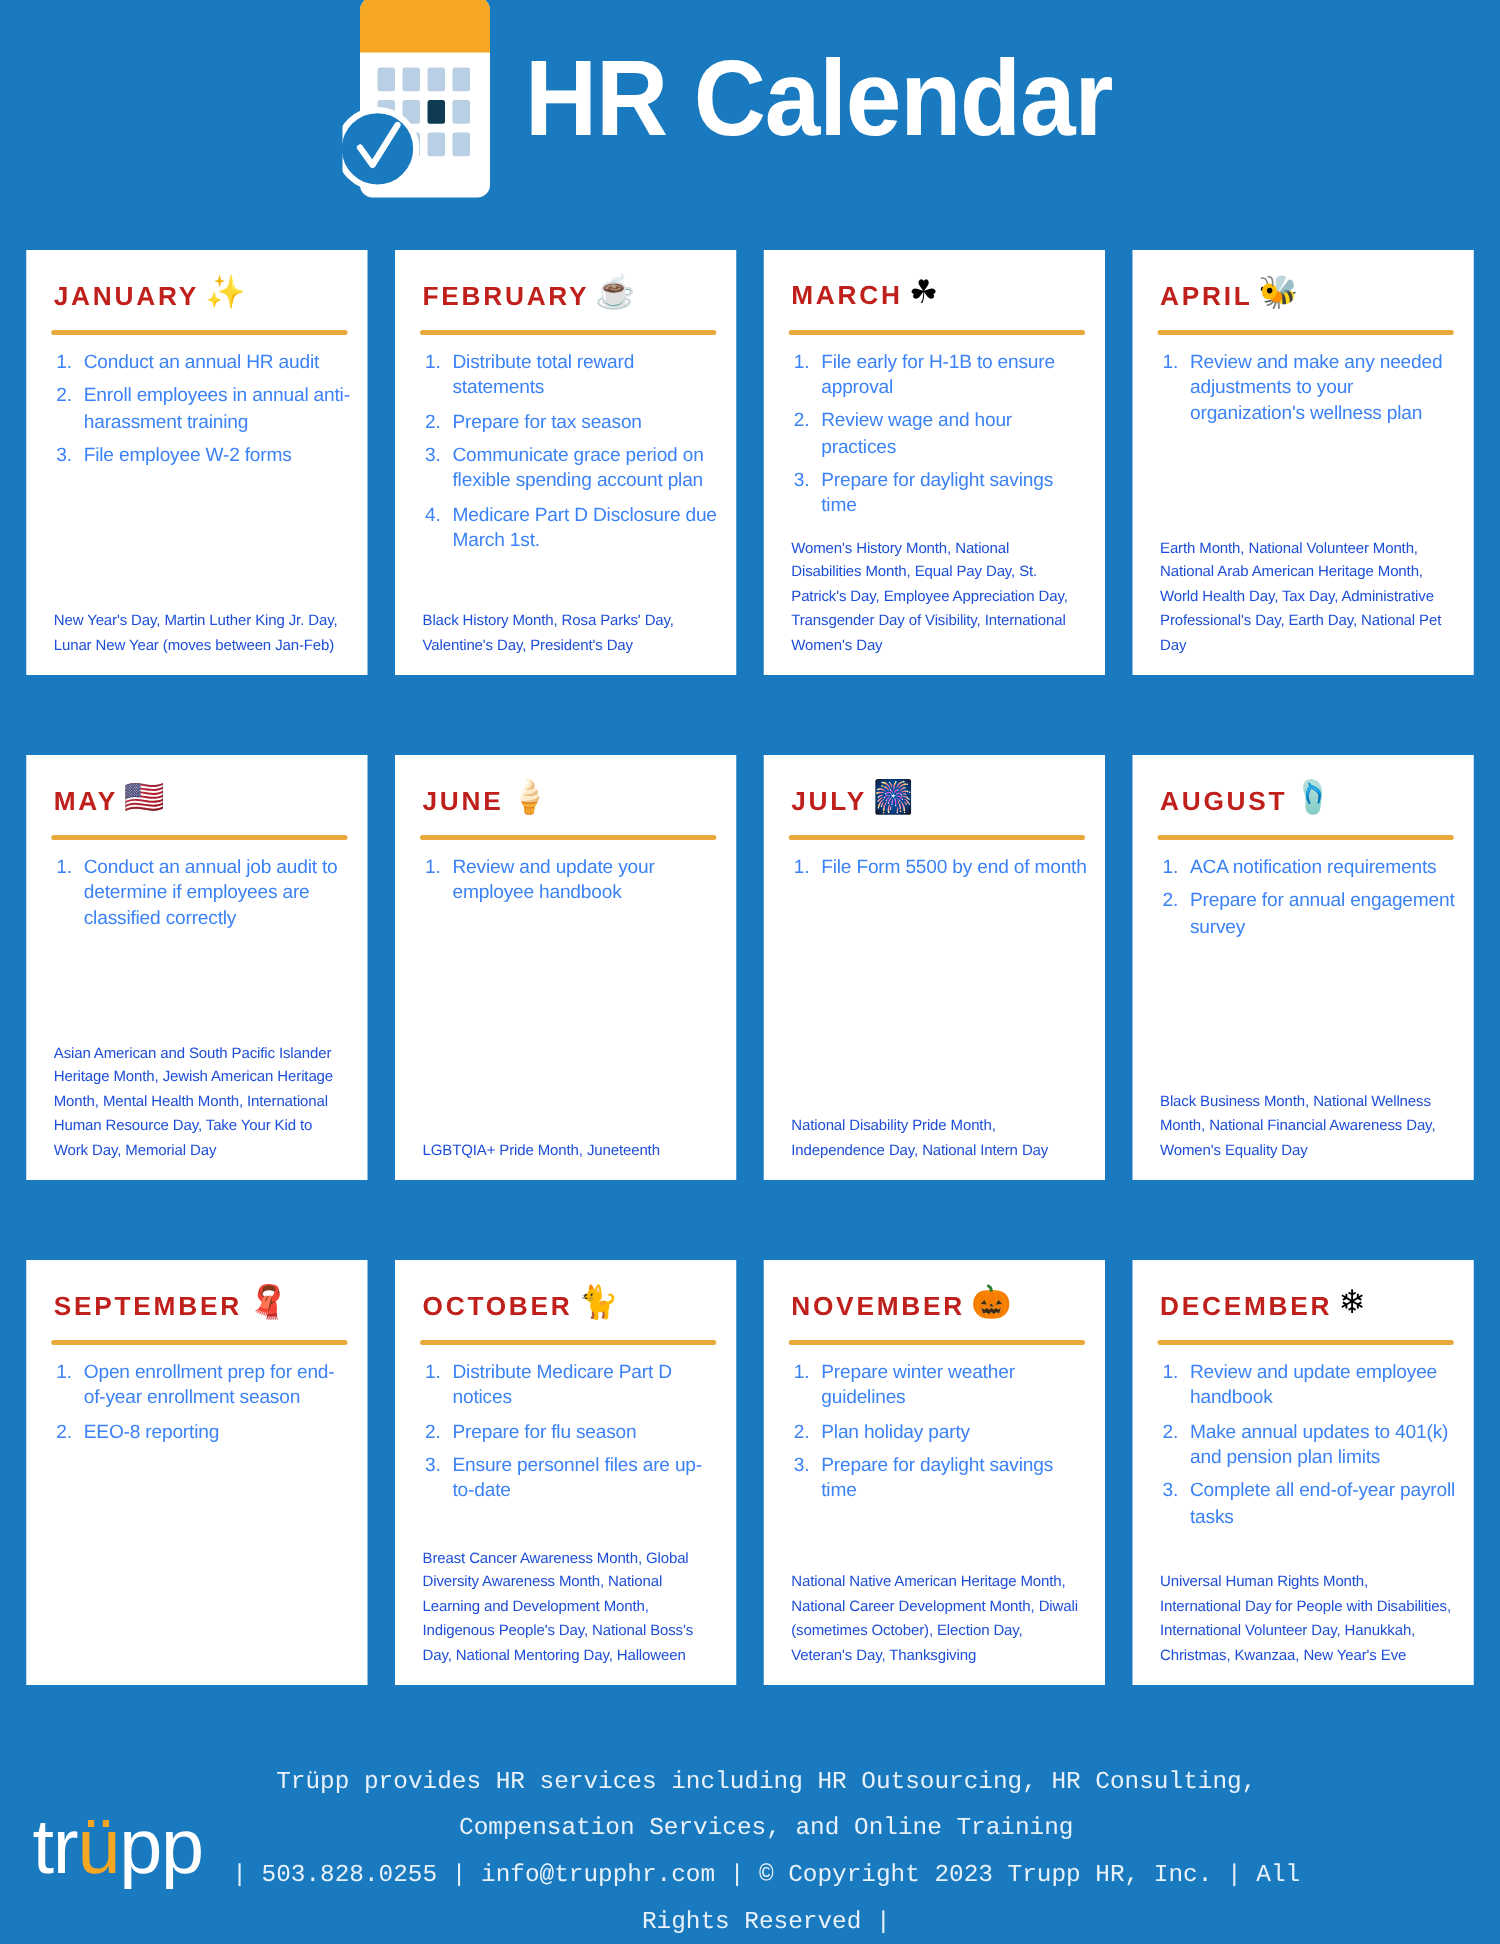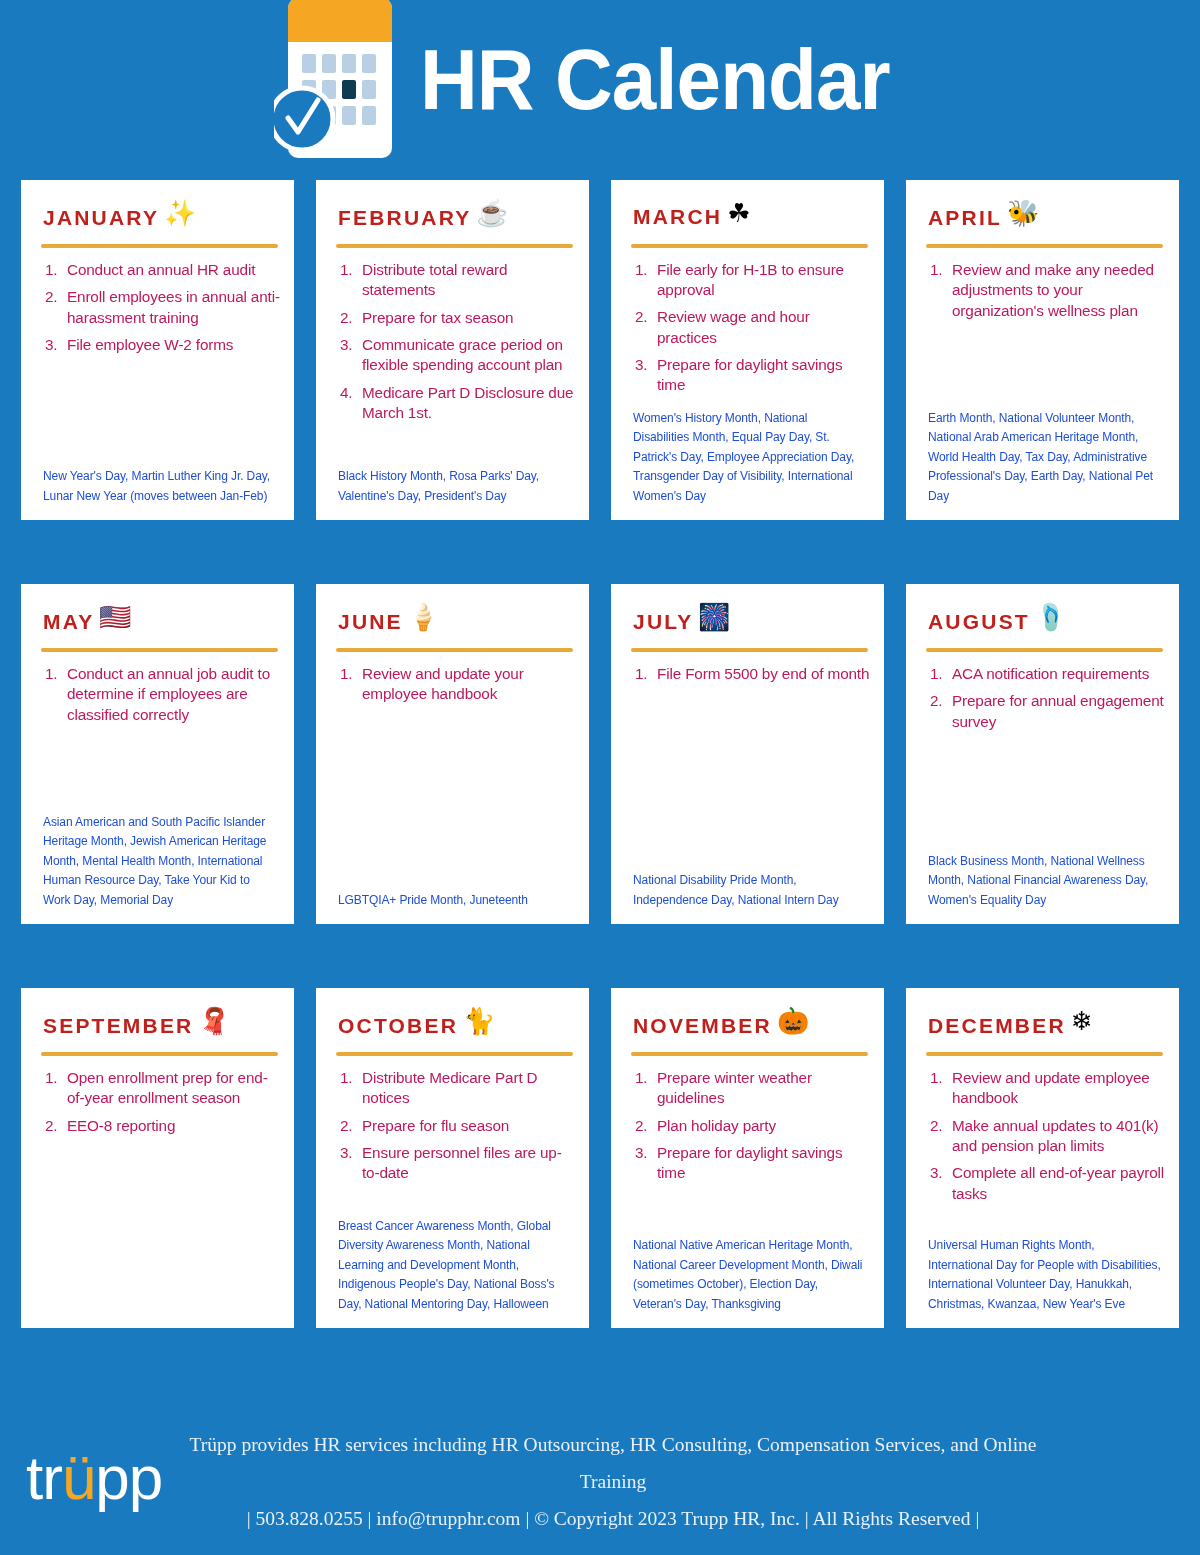--- a/index.html
+++ b/index.html
@@ -40,20 +40,21 @@
 
   
   .grid {
     display: grid;
     grid-template-columns: repeat(4, 273px);
     grid-template-rows: repeat(3, 340px);
     column-gap: 22px;
     row-gap: 64px;
     justify-content: center;
     padding: 0 11px;
+    margin-top: 20px;
   }
 
   .month-card {
     background: #FFFFFF;
     padding: 16px 14px 12px 14px;
     display: flex;
     flex-direction: column;
     position: relative;
     overflow: hidden;
   }
@@ -96,21 +97,21 @@
     counter-reset: t;
     margin-top: 12px;
     padding-left: 10px;
     flex: 0 0 auto;
   }
 
   .task-list li {
     counter-increment: t;
     position: relative;
     padding-left: 22px;
-    color: #be185d;
+    color: #3b82f6;
     font-family: "Liberation Sans Narrow", "Liberation Sans", sans-serif;
     font-size: 15.3px;
     line-height: 1.33;
     margin-bottom: 7px;
     letter-spacing: -0.15px;
   }
 
   .task-list li::before {
     content: counter(t) ".";
     position: absolute;
@@ -152,21 +153,21 @@
     letter-spacing: -1px;
     position: relative;
     top: -4px;
   }
   .logo .u-accent { color: #F5A623; }
 
   .footer-text {
     flex: 1 1 auto;
     text-align: center;
     color: #E9F2FA;
-    font-family: Liberation Serif, serif;
+    font-family: Liberation Mono, monospace;
     font-size: 19.5px;
     line-height: 1.9;
     padding-right: 110px;
   }
   .footer-text .line2 { display: block; }
 </style>
 </head>
 <body>
 
 <div class="header">

